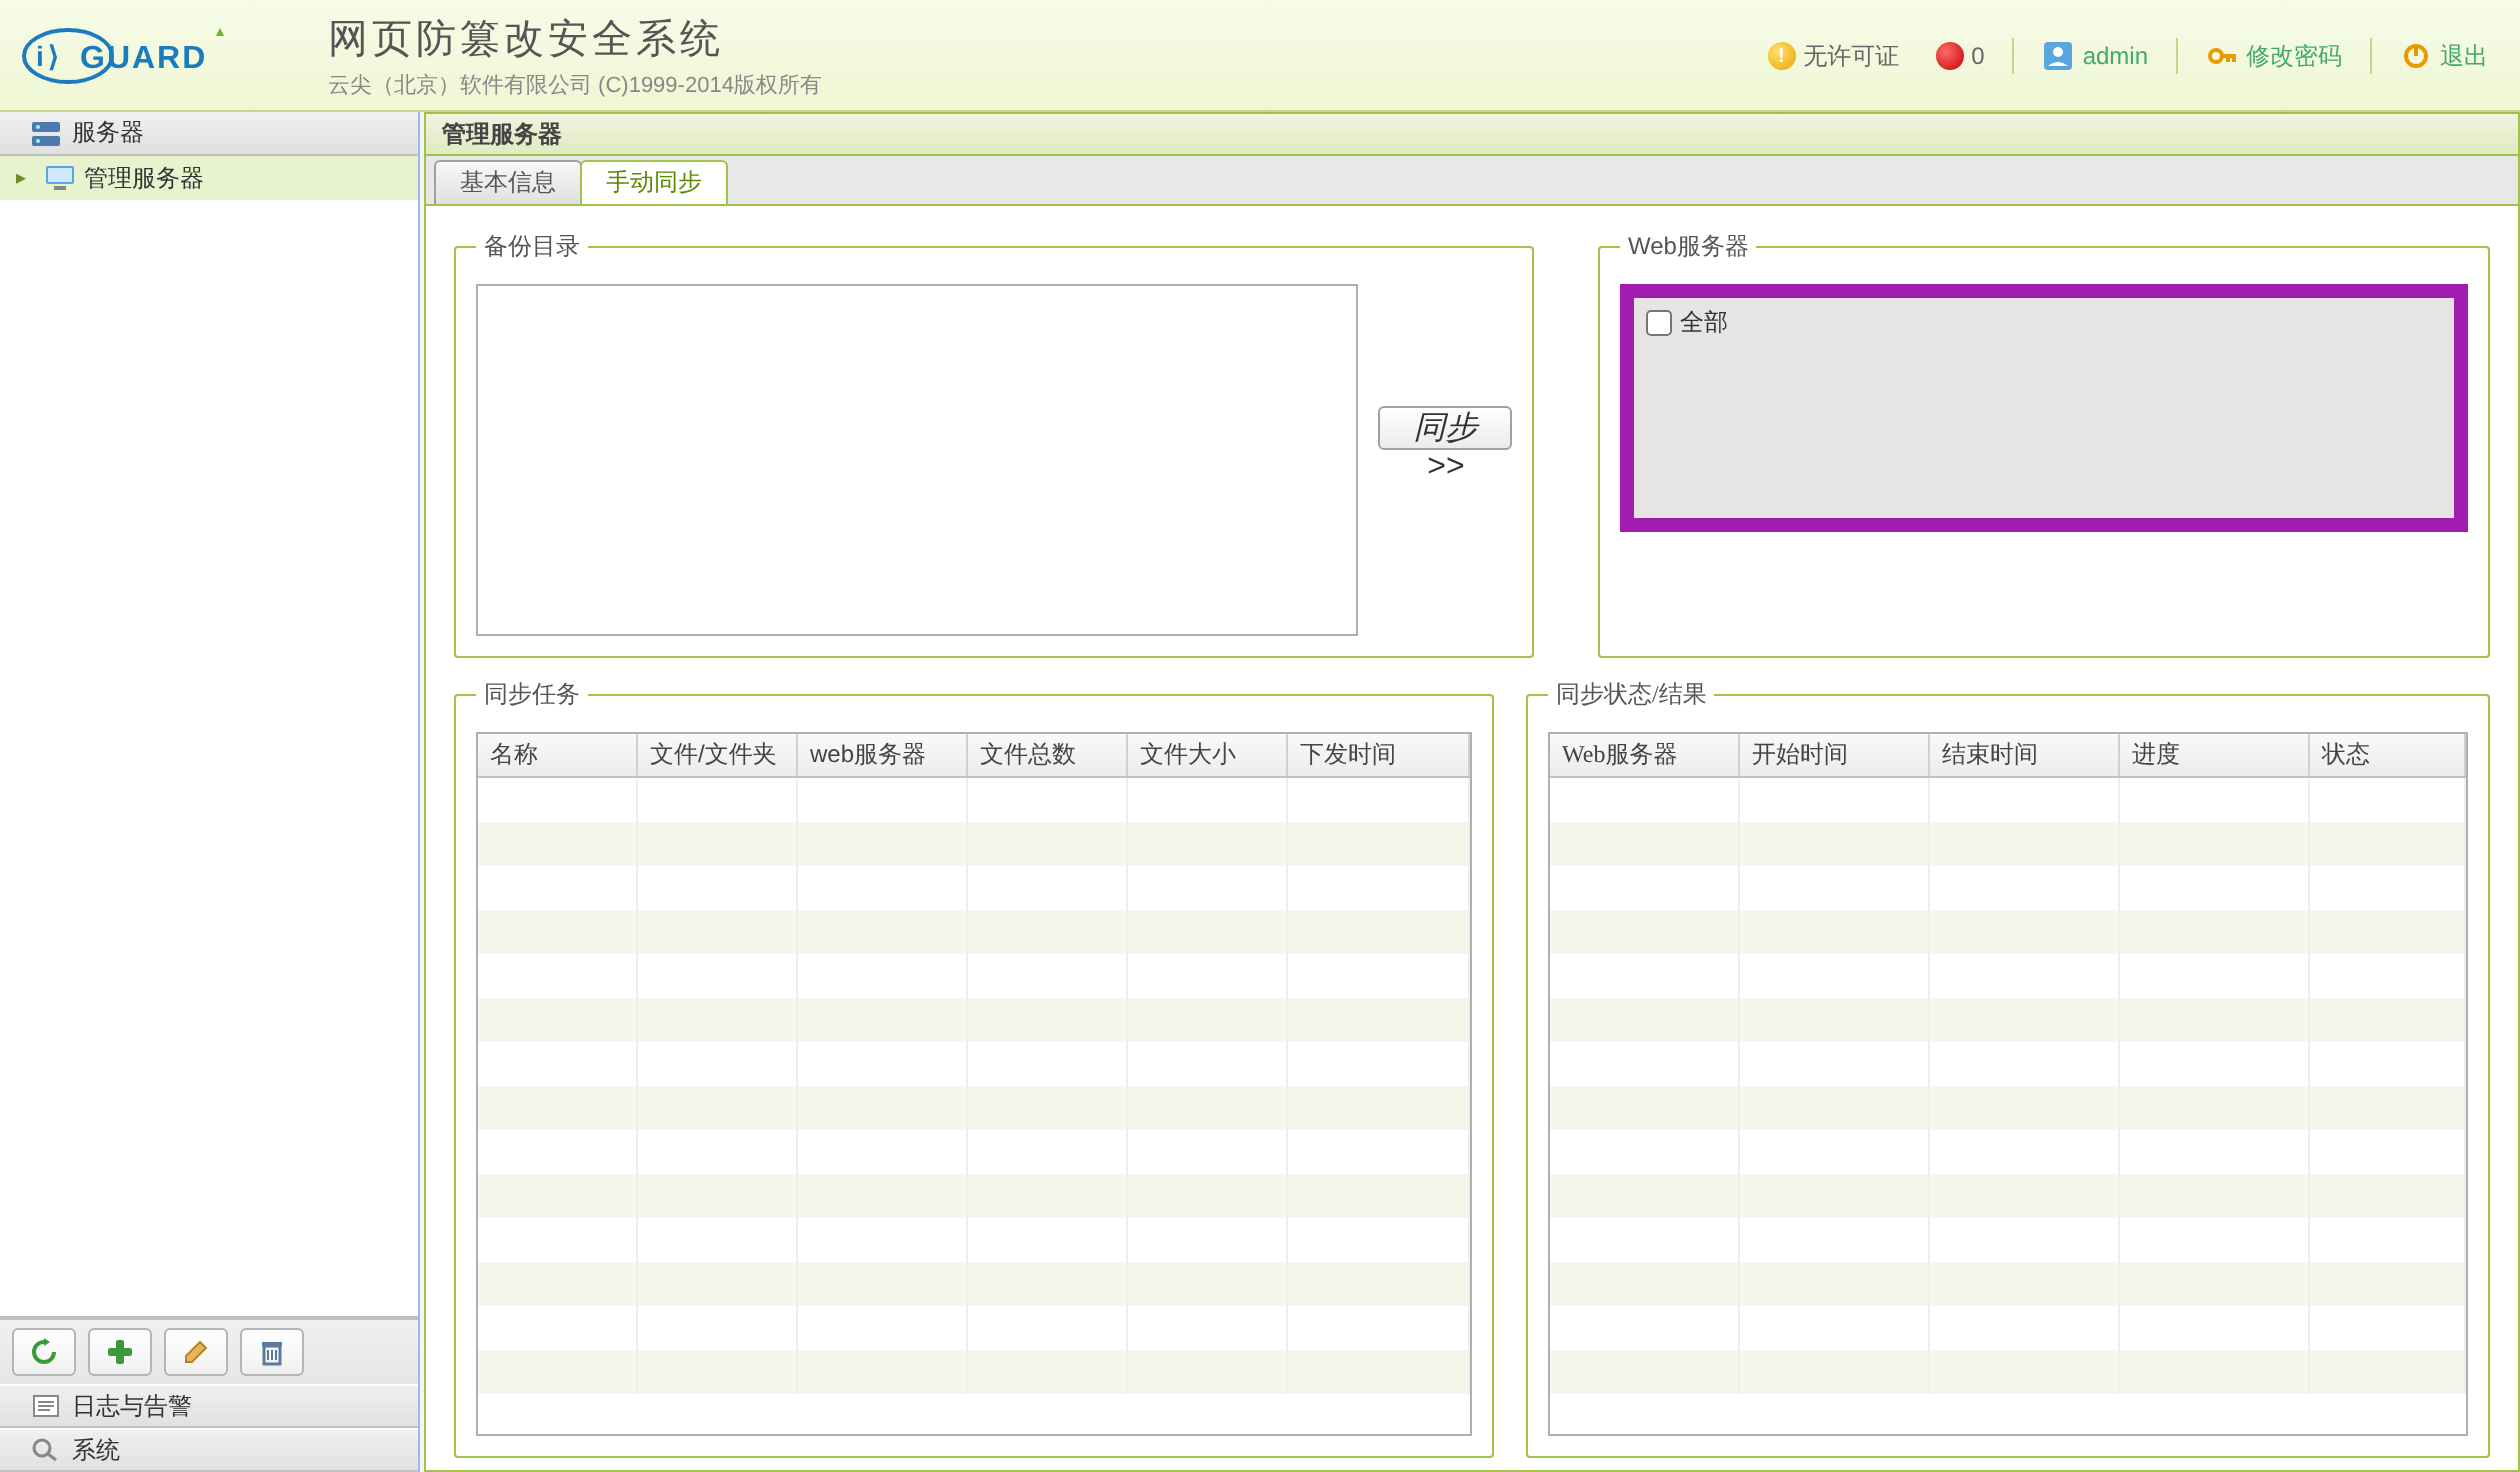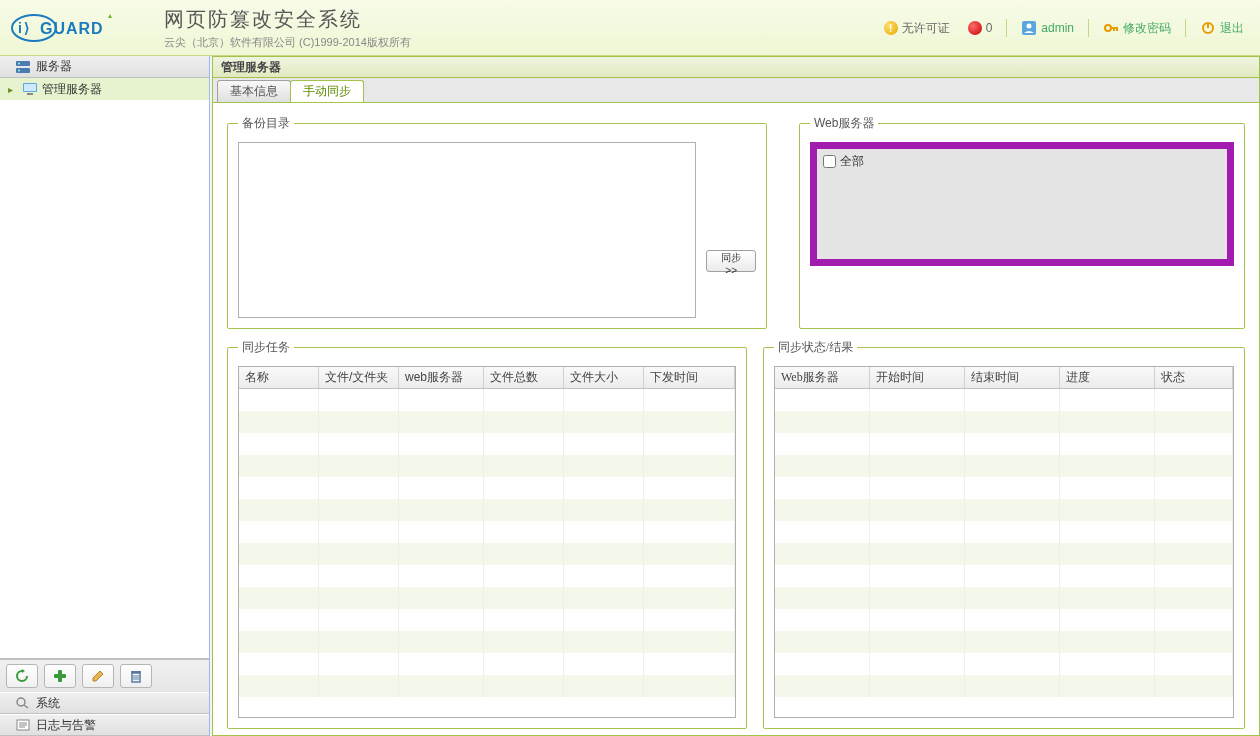--- a/index.html
+++ b/index.html
@@ -46,21 +46,21 @@
 .tab.active { background:#fff; color:#5a8a00; border-color:#a3c24a; position:relative; z-index:1; }
 .tab-content { flex:1; background:#fff; border:1px solid #a3c24a; border-top:1px solid #a3c24a; padding:12px 14px 6px 14px; overflow:hidden; display:flex; flex-direction:column; gap:10px; }
 
 
 .row-top { display:flex; gap:32px; }
 fieldset { border:1px solid #a3c24a; border-radius:2px; padding:10px; position:relative; }
 legend { color:#555; font-size:12px; padding:0 4px; }
 .fs-backup { width:540px; }
 .fs-backup-inner { display:flex; gap:10px; align-items:flex-start; }
 .list-box { width:460px; height:176px; border:1px solid #b0b0b0; background:#fff; }
-.sync-btn { margin-top:108px; height:22px; padding:0 8px; border:1px solid #a0a0a0; border-radius:3px; background:linear-gradient(to bottom,#fff,#ebebeb); cursor:pointer; font-size:10px; color:#333; }
+.sync-btn { margin-top:61px; height:22px; padding:0 8px; border:1px solid #a0a0a0; border-radius:3px; background:linear-gradient(to bottom,#fff,#ebebeb); cursor:pointer; font-size:16px; color:#333;font-style:italic; }
 .fs-web { flex:1; }
 .web-list { height:124px; border:7px solid #a21caf; background:#e5e5e5; padding:4px 6px; }
 .chk-row { display:flex; align-items:center; gap:4px; }
 .chk-row input { margin:0; }
 
 .row-bottom { flex:1; display:flex; gap:16px; min-height:0; }
 .fs-tasks { width:520px; display:flex; flex-direction:column; }
 .fs-status { flex:1; display:flex; flex-direction:column;font-family:Liberation Serif, serif; }
 .grid { flex:1; border:1px solid #b0b0b0; background:#fff; display:flex; flex-direction:column; overflow:hidden; }
 .grid-header { display:flex; height:22px; background:linear-gradient(to bottom,#f9f9f9,#ececec); border-bottom:1px solid #c0c0c0; }
@@ -176,33 +176,33 @@
             <rect x="4" y="5" width="8" height="9" fill="none" stroke="#5a7aa0" stroke-width="1.5"></rect>
             <rect x="3" y="3" width="10" height="2" fill="#5a7aa0"></rect>
             <line x1="6" y1="7" x2="6" y2="12" stroke="#5a7aa0"></line>
             <line x1="8" y1="7" x2="8" y2="12" stroke="#5a7aa0"></line>
             <line x1="10" y1="7" x2="10" y2="12" stroke="#5a7aa0"></line>
           </svg>
       </div>
     </div>
     <div class="side-accordion-header">
       <svg class="side-icon" viewBox="0 0 14 12">
-          <circle cx="5" cy="5" r="4" fill="none" stroke="#888" stroke-width="1.5"></circle>
-          <line x1="8" y1="8" x2="12" y2="11" stroke="#888" stroke-width="1.5"></line>
-        </svg>
-      <span>系统</span>
-    </div>
-    <div class="side-accordion-header">
-      <svg class="side-icon" viewBox="0 0 14 12">
           <rect x="1" y="1" width="12" height="10" fill="#fff" stroke="#888"></rect>
           <line x1="3" y1="4" x2="11" y2="4" stroke="#888"></line>
           <line x1="3" y1="6" x2="11" y2="6" stroke="#888"></line>
           <line x1="3" y1="8" x2="9" y2="8" stroke="#888"></line>
         </svg>
       <span>日志与告警</span>
+    </div>
+    <div class="side-accordion-header">
+      <svg class="side-icon" viewBox="0 0 14 12">
+          <circle cx="5" cy="5" r="4" fill="none" stroke="#888" stroke-width="1.5"></circle>
+          <line x1="8" y1="8" x2="12" y2="11" stroke="#888" stroke-width="1.5"></line>
+        </svg>
+      <span>系统</span>
     </div>
   </div>
 
   <div class="content">
     <div class="panel-title">管理服务器</div>
     <div class="tabs-bar">
       <div class="tab">
           <span>基本信息</span>
         </div>
       <div class="tab active">

